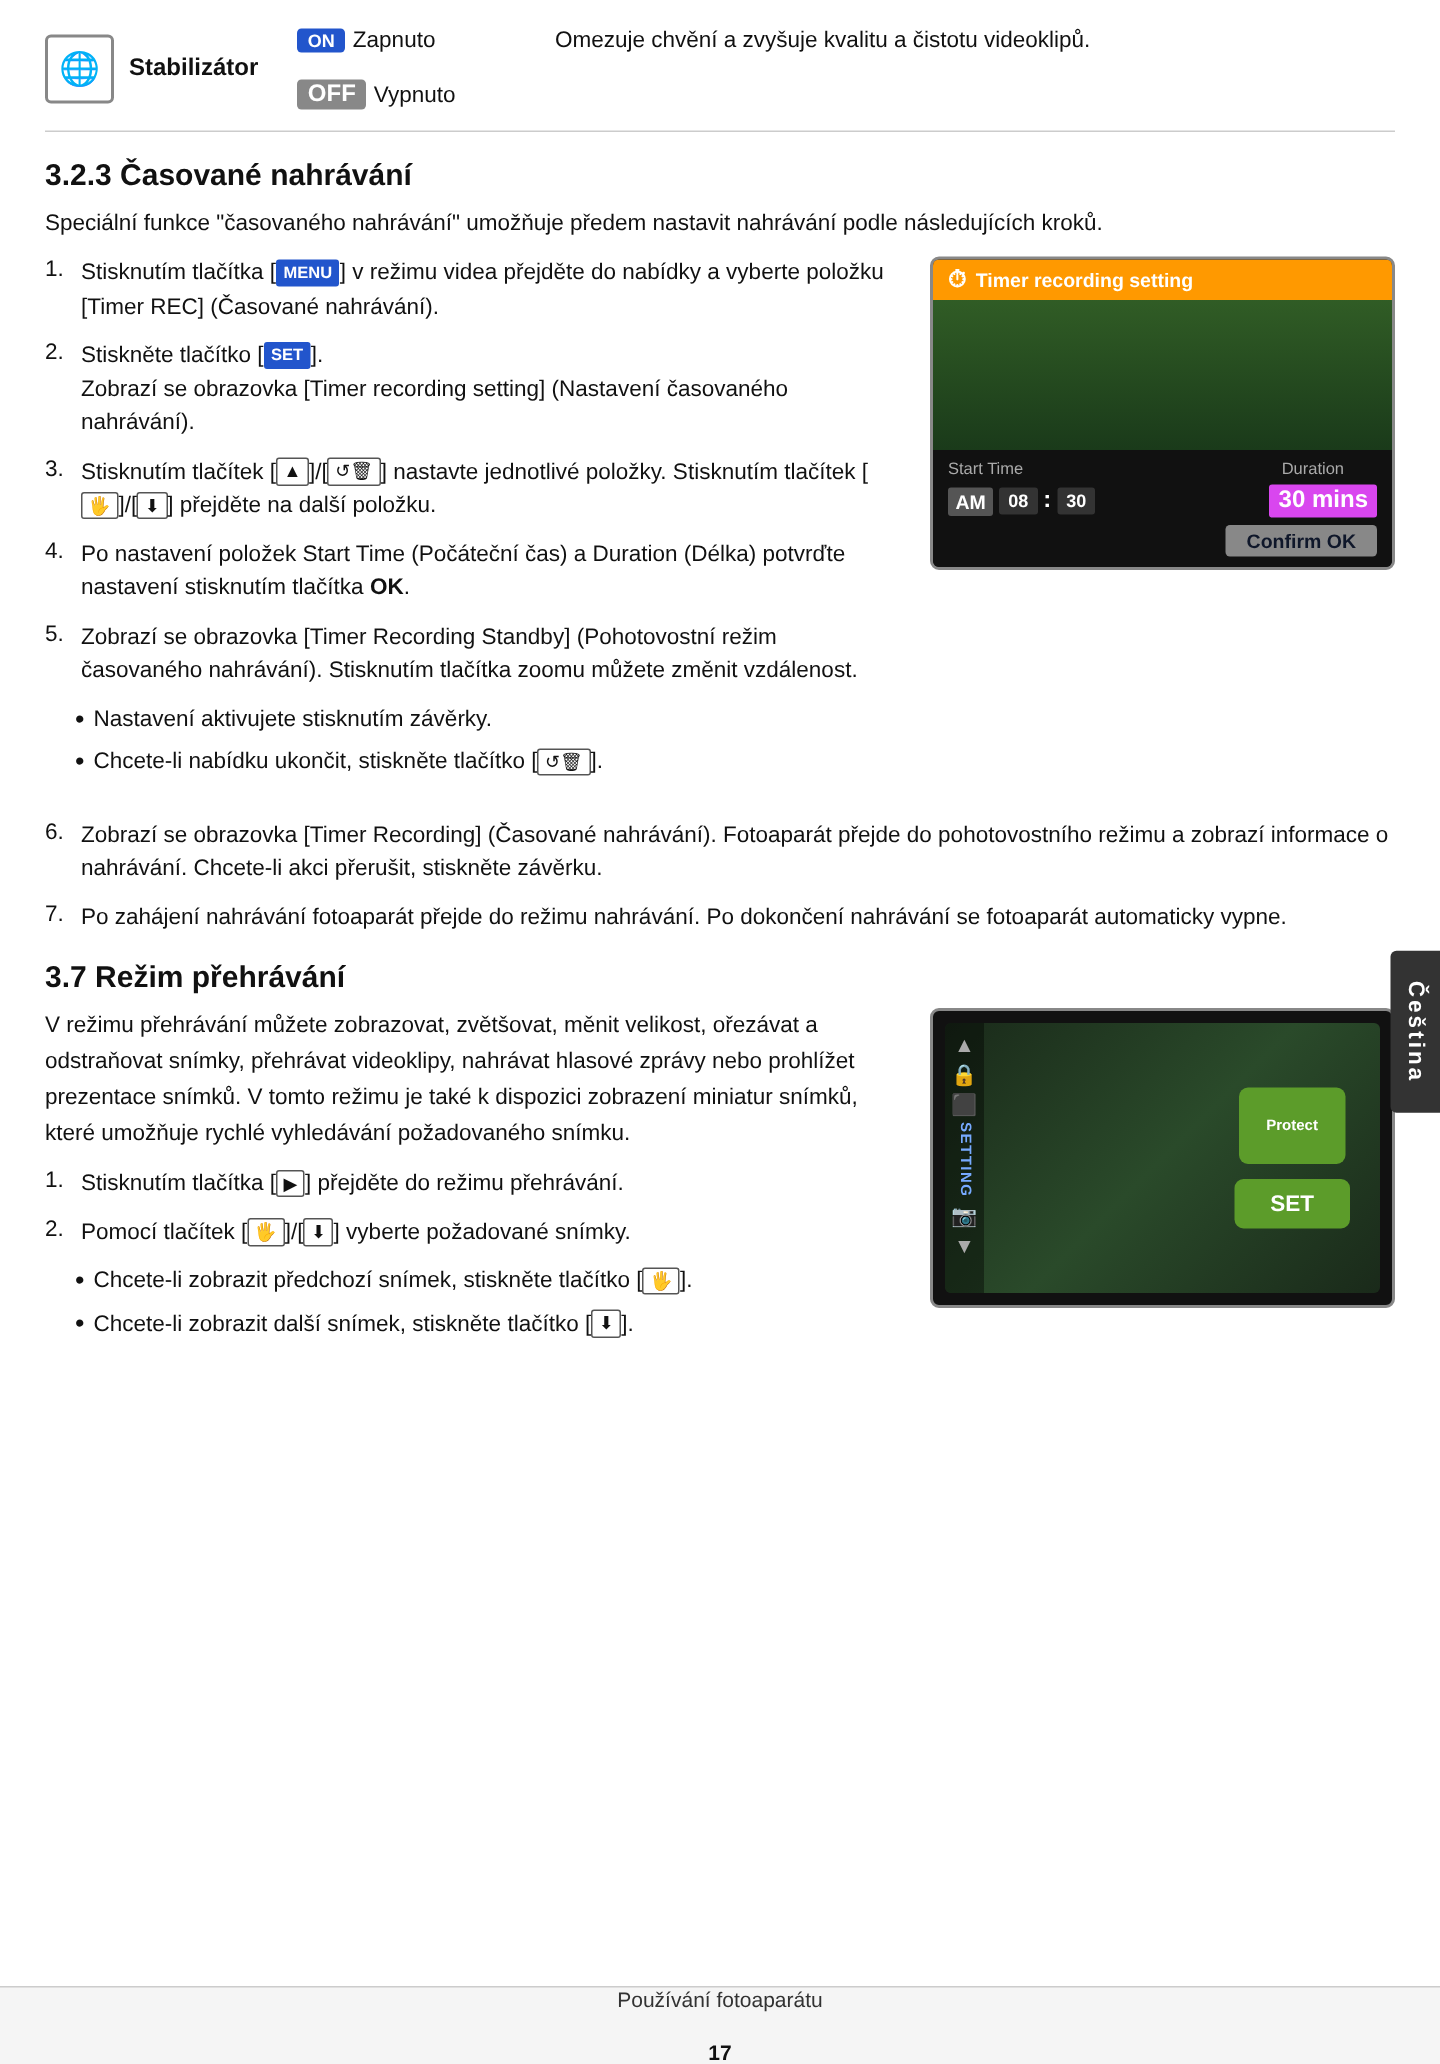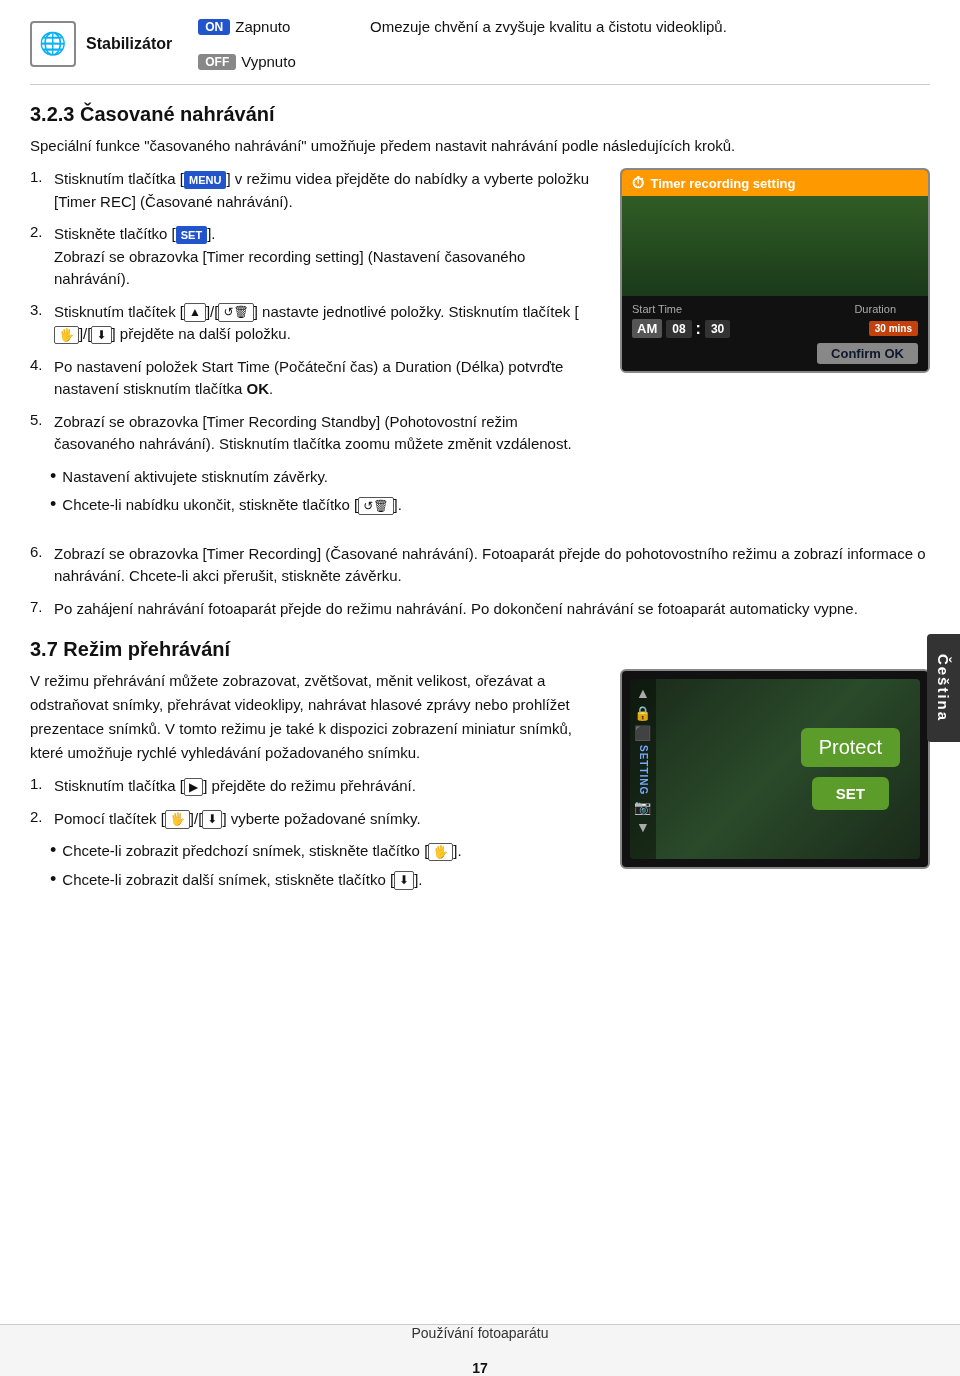--- a/index.html
+++ b/index.html
@@ -64,21 +64,21 @@
       background: #2255cc;
       color: #fff;
       font-size: 12px;
       font-weight: bold;
       padding: 1px 7px;
       border-radius: 3px;
     }
     .badge-off {
       background: #888;
       color: #fff;
-      font-size: 12px;
+      font-size: 16px;
       font-weight: bold;
       padding: 1px 7px;
       border-radius: 3px;
     }
     .top-description {
       flex: 1;
       font-size: 15px;
       color: #111;
       padding-left: 20px;
     }
@@ -164,25 +164,25 @@
       border-radius: 2px;
       font-size: 12px;
       font-weight: bold;
     }
     .timer-colon {
       color: #fff;
       font-size: 16px;
       font-weight: bold;
     }
     .timer-duration {
-      background: #c2410c;
+      background: #d946ef;
       color: #fff;
       padding: 2px 6px;
       border-radius: 2px;
-      font-size: 10px;
+      font-size: 16px;
       margin-left: auto;
     }
     .timer-confirm-row {
       display: flex;
       justify-content: flex-end;
       margin-top: 5px;
     }
     .confirm-ok-btn {
       background: #888;
       color: #0f172a;
@@ -301,23 +301,23 @@
     }
     .playback-right-panel {
       display: flex;
       flex-direction: column;
       gap: 10px;
       align-items: center;
     }
     .protect-btn {
       background: #5c9c2a;
       color: #fff;
-      font-size: 20px;
-      font-weight: normal;
-      padding: 8px 18px;
+      font-size: 10px;
+      font-weight: bold;
+      padding: 20px 18px;
       border-radius: 6px;
       border: none;
       cursor: pointer;
     }
     .set-btn {
       background: #5c9c2a;
       color: #fff;
       font-size: 15px;
       font-weight: bold;
       padding: 8px 24px;

